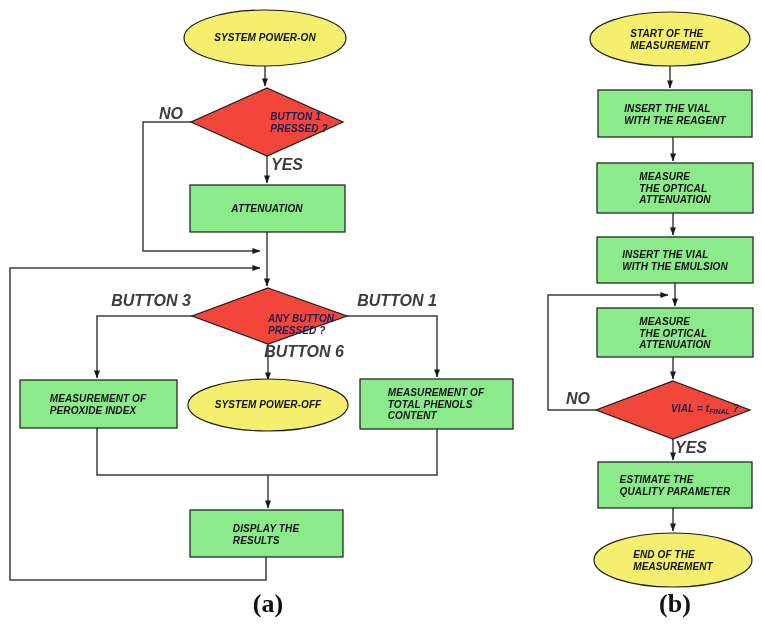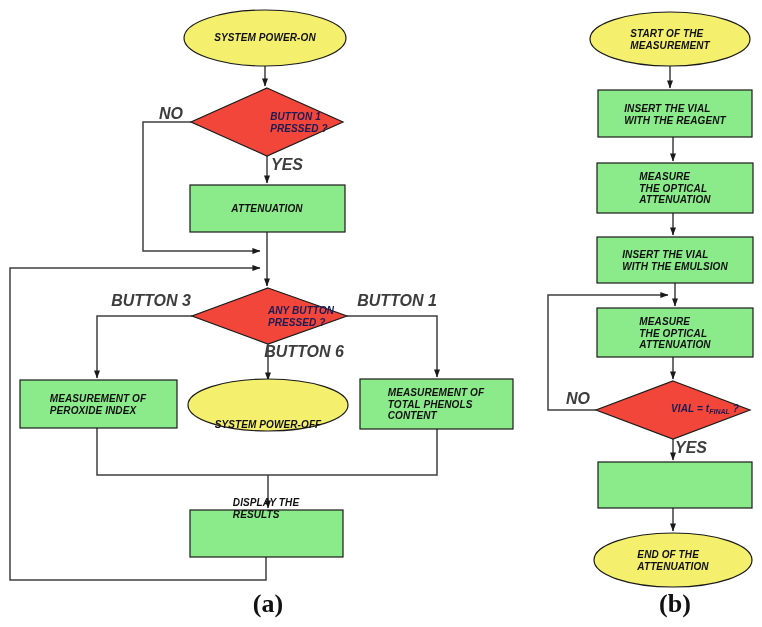--- a/index.html
+++ b/index.html
@@ -101,29 +101,29 @@
       <polygon class="shape" points="673,381 750,410 673,439 596,410" style="fill:var(--decision)"></polygon>
       <rect class="shape" x="598" y="462" width="154" height="46" style="fill:var(--process)"></rect>
       <ellipse class="shape" cx="673" cy="560" rx="79" ry="27" style="fill:var(--terminator)"></ellipse>
     </g>
   </svg>
 
   <div class="nl" style="left:265px;top:38px">SYSTEM POWER-ON</div>
   <div class="nl navy" style="left:267px;top:122px">BUTTON 1
 PRESSED ?</div>
   <div class="nl" style="left:267px;top:209px">ATTENUATION</div>
-  <div class="nl navy" style="left:269px;top:316px">ANY BUTTON
+  <div class="nl navy" style="left:269px;top:324px">ANY BUTTON
 PRESSED ?</div>
   <div class="nl" style="left:98px;top:404px">MEASUREMENT OF
 PEROXIDE INDEX</div>
-  <div class="nl" style="left:268px;top:425px">SYSTEM POWER-OFF</div>
+  <div class="nl" style="left:268px;top:405px">SYSTEM POWER-OFF</div>
   <div class="nl" style="left:436px;top:404px">MEASUREMENT OF
 TOTAL PHENOLS
 CONTENT</div>
-  <div class="nl" style="left:266px;top:508px">DISPLAY THE
+  <div class="nl" style="left:266px;top:534px">DISPLAY THE
 RESULTS</div>
 
   <div class="el" style="left:171px;top:114px">NO</div>
   <div class="el" style="left:287px;top:165px">YES</div>
   <div class="el" style="left:151px;top:301px">BUTTON 3</div>
   <div class="el" style="left:397px;top:301px">BUTTON 1</div>
   <div class="el" style="left:304px;top:352px">BUTTON 6</div>
 
   <div class="nl" style="left:670px;top:39px">START OF THE
 MEASUREMENT</div>
@@ -131,22 +131,24 @@
 WITH THE REAGENT</div>
   <div class="nl" style="left:675px;top:188px">MEASURE
 THE OPTICAL
 ATTENUATION</div>
   <div class="nl" style="left:675px;top:260px">INSERT THE VIAL
 WITH THE EMULSION</div>
   <div class="nl" style="left:675px;top:333px">MEASURE
 THE OPTICAL
 ATTENUATION</div>
   <div class="nl navy" style="left:673px;top:410px"><span>VIAL = t</span><span class="subs">FINAL</span><span> ?</span></div>
+  <div class="nl" style="left:675px;top:485px">ESTIMATE THE
+QUALITY PARAMETER</div>
   <div class="nl" style="left:673px;top:560px">END OF THE
-ATTENUATION</div>
+MEASUREMENT</div>
 
   <div class="el" style="left:578px;top:399px">NO</div>
   <div class="el" style="left:691px;top:448px">YES</div>
 
   <div class="cap" style="left:268px;top:604px">(a)</div>
   <div class="cap" style="left:675px;top:604px">(b)</div>
 
 </div>
 
 </body></html>

